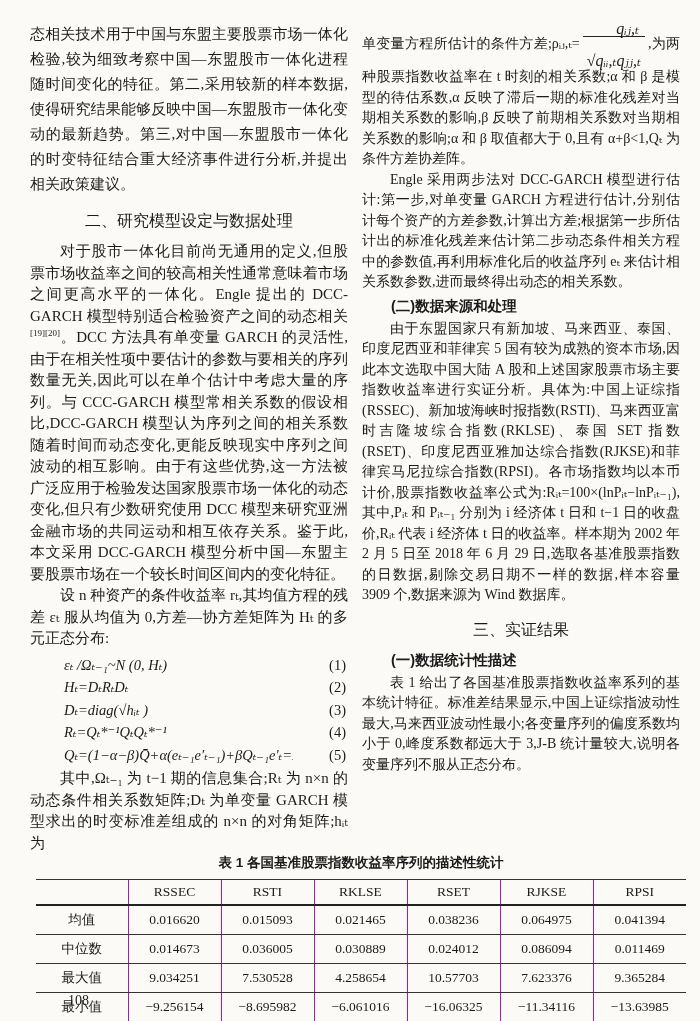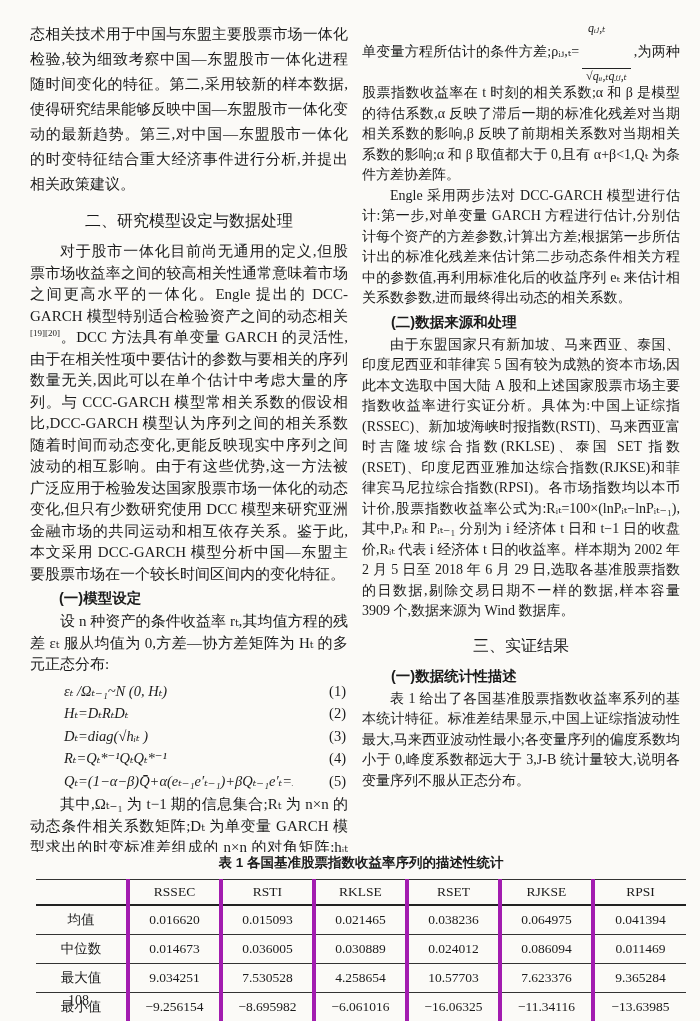--- a/index.html
+++ b/index.html
@@ -29,55 +29,54 @@
     margin:3px 0 2px 0; line-height:21px; text-align:left;
   }
   sup { font-size:9px; line-height:0; }
 
   .equations { margin:4px 0 2px 0; }
   .eq-row { display:flex; align-items:flex-start; font-size:14.5px; line-height:22.5px;gap:36px; }
   .eq-body { flex:1; padding-left:34px; font-style:italic; white-space:nowrap; overflow:hidden; }
   .eq-num  { font-style:normal; padding-right:2px; }
 
   .frac {
-    display:inline-block; vertical-align:middle; text-align:left;
-    font-style:italic; font-size:12px; line-height:13px; margin:0 3px;
+    display:inline-block; vertical-align:middle; text-align:right;
+    font-style:italic; font-size:16px; line-height:13px; margin:0 3px;
   }
   .frac .fr-num { display:block; padding:0 6px 1px 6px; }
-  .frac .fr-den { display:block; border-top:1px solid #222; padding:1px 4px 0 4px;margin-top:32px; }
+  .frac .fr-den { display:block; border-top:1px solid #222; padding:17px 4px 0 4px; }
 
   .table-block { position:absolute; left:36px; top:854px; width:650px; }
   .table-caption {
     font-family:"Liberation Sans","DejaVu Sans",sans-serif;
     font-weight:bold; font-size:13.5px; text-align:center; margin-bottom:7px;
   }
   table { border-collapse:collapse; width:100%; table-layout:fixed; font-size:13.5px; }
   col.c-label { width:92px; }
   th, td { text-align:center; padding:0; }
   thead th {
     border-top:1px solid #333; border-bottom:2px solid #222;
     font-weight:normal; height:24px;
   }
   tbody td { border-bottom:1px solid #333; height:28px; }
-  th + th, td + td { border-left:4px solid #a21caf; }
+  th + th, td + td { border-left:1px solid #a21caf; }
   tbody tr:last-child td { border-bottom:1px solid #333; }
 
   .page-number { position:absolute; left:20px; top:993px; font-size:14px;margin-left:48px; }
 </style>
 </head>
 <body>
 
 <div class="col col-left">
   <p class="intro">态相关技术用于中国与东盟主要股票市场一体化检验,较为细致考察中国—东盟股市一体化进程随时间变化的特征。第二,采用较新的样本数据,使得研究结果能够反映中国—东盟股市一体化变动的最新趋势。第三,对中国—东盟股市一体化的时变特征结合重大经济事件进行分析,并提出相关政策建议。</p>
 
   <h2 class="section-title">二、研究模型设定与数据处理</h2>
 
   <p class="body indent"><span>对于股市一体化目前尚无通用的定义,但股票市场收益率之间的较高相关性通常意味着市场之间更高水平的一体化。Engle 提出的 DCC-GARCH 模型特别适合检验资产之间的动态相关</span><sup>[19][20]</sup><span>。DCC 方法具有单变量 GARCH 的灵活性,由于在相关性项中要估计的参数与要相关的序列数量无关,因此可以在单个估计中考虑大量的序列。与 CCC-GARCH 模型常相关系数的假设相比,DCC-GARCH 模型认为序列之间的相关系数随着时间而动态变化,更能反映现实中序列之间波动的相互影响。由于有这些优势,这一方法被广泛应用于检验发达国家股票市场一体化的动态变化,但只有少数研究使用 DCC 模型来研究亚洲金融市场的共同运动和相互依存关系。鉴于此,本文采用 DCC-GARCH 模型分析中国—东盟主要股票市场在一个较长时间区间内的变化特征。</span></p>
 
-  <h3 class="sub-title">(一)模型设定</h3>
 
   <p class="body indent">设 n 种资产的条件收益率 rₜ,其均值方程的残差 εₜ 服从均值为 0,方差—协方差矩阵为 Hₜ 的多元正态分布:</p>
 
   <div class="equations">
     <div class="eq-row">
       <span class="eq-body">εₜ /Ωₜ₋₁~N (0, Hₜ)</span>
       <span class="eq-num">(1)</span>
     </div>
     <div class="eq-row">
       <span class="eq-body">Hₜ=DₜRₜDₜ</span>

